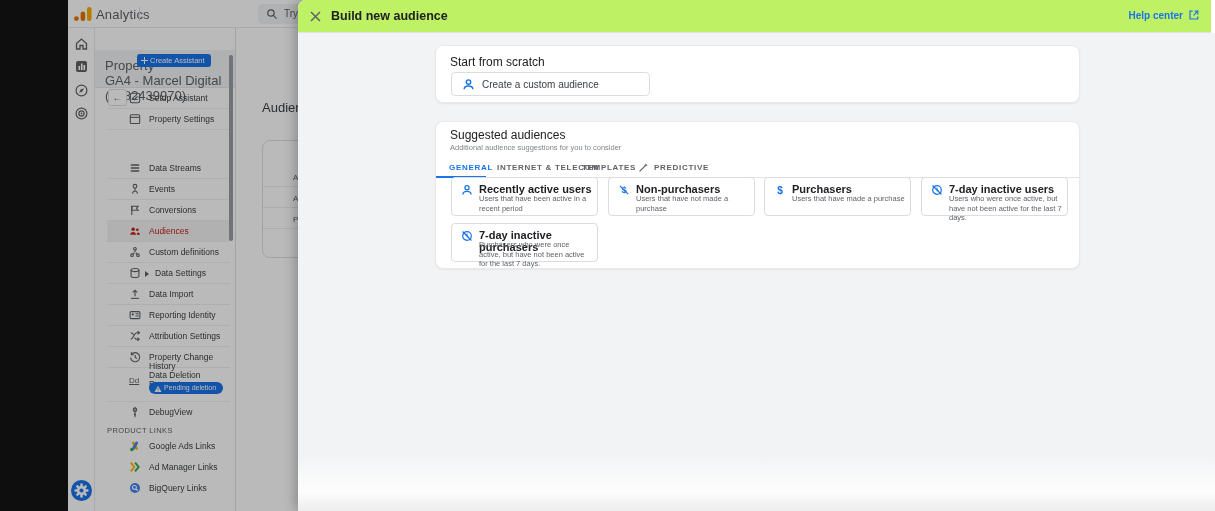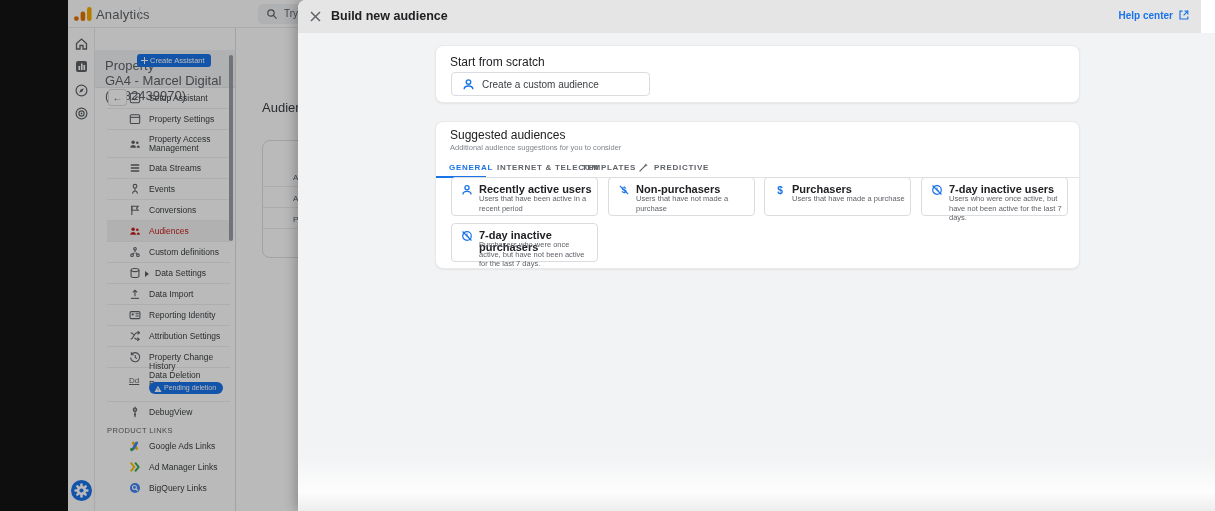--- a/index.html
+++ b/index.html
@@ -54,21 +54,21 @@
   .pg-title { position:absolute; left:26px; top:72px; font-size:13px; color:#3c4043; white-space:nowrap; }
   .pg-card { position:absolute; left:26px; top:112px; width:300px; height:118px; background:#fff; border:1px solid #e0e0e0; border-radius:8px; }
   .pg-row-line { position:absolute; left:0; right:0; height:1px; background:#eee; }
   .pg-row-letter { position:absolute; left:30px; font-size:8px; color:#5f6368; }
 
   
   .scrim { position:absolute; inset:0; background:rgba(0,0,0,.27); z-index:5; }
 
   
   .sheet { position:absolute; left:298px; top:0; right:0; bottom:0; z-index:10; background:#fff; border-top-left-radius:8px; box-shadow:-3px 0 12px rgba(0,0,0,.25); }
-  .sheet-hd { position:absolute; left:0; top:0; right:14px; height:33px; background:#e5e5e5; border-bottom:1px solid #e3e3e3; border-top-left-radius:8px; }
+  .sheet-hd { position:absolute; left:0; top:0; right:4px; height:33px; background:#bef264; border-bottom:1px solid #e3e3e3; border-top-left-radius:8px; }
   .close-x { position:absolute; left:11px; top:10px; width:13px; height:13px; color:#5f6368; }
   .sheet-title { position:absolute; left:33px; top:9px; font-size:12.5px; font-weight:bold; color:#202124; }
   .help-link { position:absolute; right:28px; top:10px; font-size:10px; font-weight:bold; color:#1a73e8; }
   .help-ext { position:absolute; right:11px; top:9px; width:12px; height:12px; color:#1a73e8; }
   .sheet-body { position:absolute; left:0; top:33px; right:0; bottom:0; background:linear-gradient(180deg,#f1f3f4 0%,#f1f3f4 88%,#fdfdfd 96%,#ededed 100%); }
 
   .dcard { position:absolute; left:137px; width:645px; background:#fff; border:1px solid #e9e9e9; border-radius:8px; box-shadow:0 1px 2px rgba(0,0,0,.06); }
   .dcard.scratch { top:12px; height:58px; }
   .dcard.suggested { top:88px; height:148px; }
   .dcard-title { position:absolute; left:14px; top:9px; font-size:12px; color:#202124; }
@@ -184,31 +184,20 @@
       </div>
       <div class="mi" style="top:81px;">
         <span class="mi-ic">
             <svg width="12" height="12" viewBox="0 0 11 11">
               <rect x="1.2" y="1.6" width="8.6" height="8" rx="1" fill="none" stroke="currentColor"></rect>
               <line x1="1.2" y1="4" x2="9.8" y2="4" stroke="currentColor"></line>
             </svg>
           </span>
         <span class="mi-lbl">Property Settings</span>
       </div>
-      <div class="mi two" style="top:102px;">
-        <span class="mi-ic" style="top:8px;">
-            <svg width="12" height="12" viewBox="0 0 11 11">
-              <circle cx="3.8" cy="4" r="1.6" fill="currentColor"></circle>
-              <circle cx="7.6" cy="4.4" r="1.2" fill="currentColor"></circle>
-              <path d="M1.2 9c0-1.7 1.2-2.6 2.6-2.6S6.4 7.3 6.4 9z" fill="currentColor"></path>
-              <path d="M7 9c.1-1 .6-1.8 1.4-2.1 1 .2 1.6 1 1.6 2.1z" fill="currentColor"></path>
-            </svg>
-          </span>
-        <span class="mi-lbl" style="top:5px;width:80px;">Property Access Management</span>
-      </div>
       <div class="mi" style="top:130px;">
         <span class="mi-ic">
             <svg width="12" height="12" viewBox="0 0 11 11">
               <rect x="1.5" y="2" width="8" height="1.4" rx=".7" fill="currentColor"></rect>
               <rect x="1.5" y="4.8" width="8" height="1.4" rx=".7" fill="currentColor"></rect>
               <rect x="1.5" y="7.6" width="8" height="1.4" rx=".7" fill="currentColor"></rect>
             </svg>
           </span>
         <span class="mi-lbl">Data Streams</span>
       </div>

